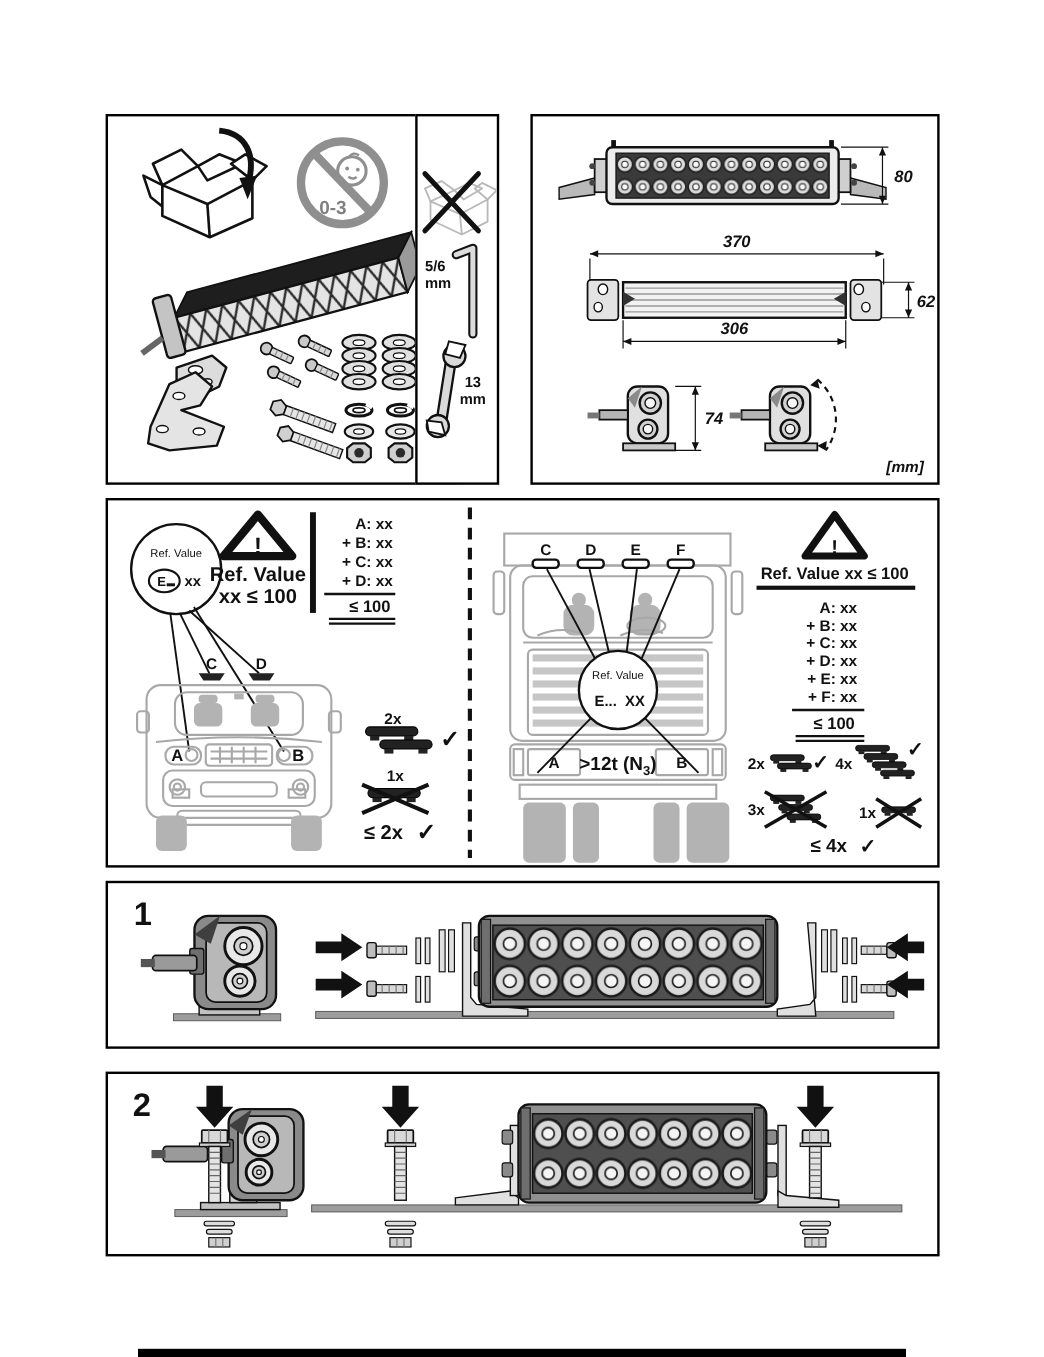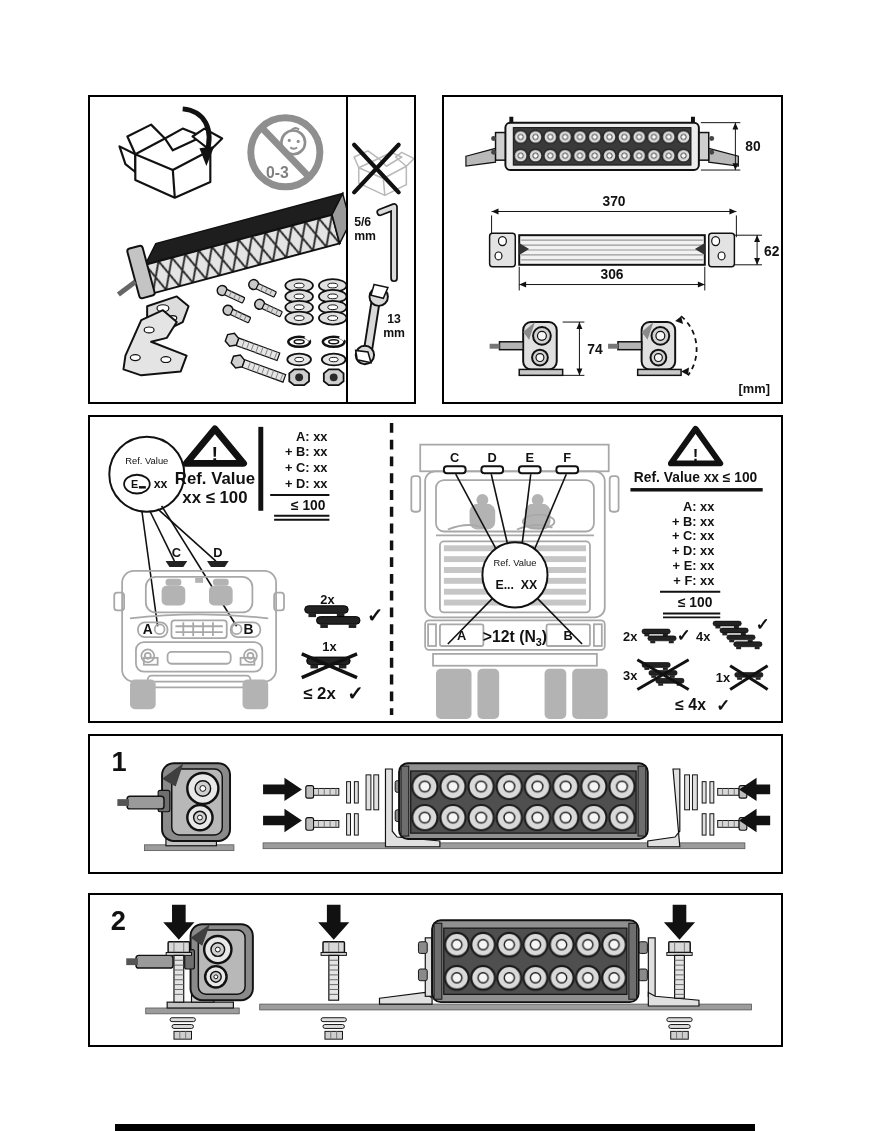--- a/index.html
+++ b/index.html
@@ -232,21 +232,21 @@
     <circle cx="40" cy="216" r="12" fill="#d9d9d9" stroke="#111" stroke-width="2.5"></circle>
     <polygon points="34,200 52,204 46,218 30,214" fill="#fff" stroke="#111" stroke-width="2"></polygon>
     <circle cx="22" cy="292" r="12" fill="#d9d9d9" stroke="#111" stroke-width="2.5"></circle>
     <polygon points="12,298 30,302 26,288 10,286" fill="#fff" stroke="#111" stroke-width="2"></polygon>
   </g>
   <text class="tx16 mid" x="60" y="250">13</text>
   <text class="tx16 mid" x="60" y="268">mm</text>
 </svg>
 </div>
 
-<div class="panel" id="pC" style="left:442px;top:95px;width:341px;height:309px;">
+<div class="panel" id="pC" style="left:442px;top:95px;width:341px;height:309px;font-style:italic;">
 <svg viewBox="0 0 341 309">
   <defs>
     <pattern id="ledC" x="70" y="31" patternUnits="userSpaceOnUse" width="15" height="19">
       <rect width="15" height="19" fill="#3a3a3a"></rect>
       <circle cx="7.5" cy="9.5" r="6.6" fill="#dcdcdc" stroke="#222" stroke-width="1.5"></circle>
       <circle cx="7.5" cy="9.5" r="2.7" fill="#fbfbfb" stroke="#222" stroke-width="0.9"></circle>
     </pattern>
   </defs>
 
   <g>

